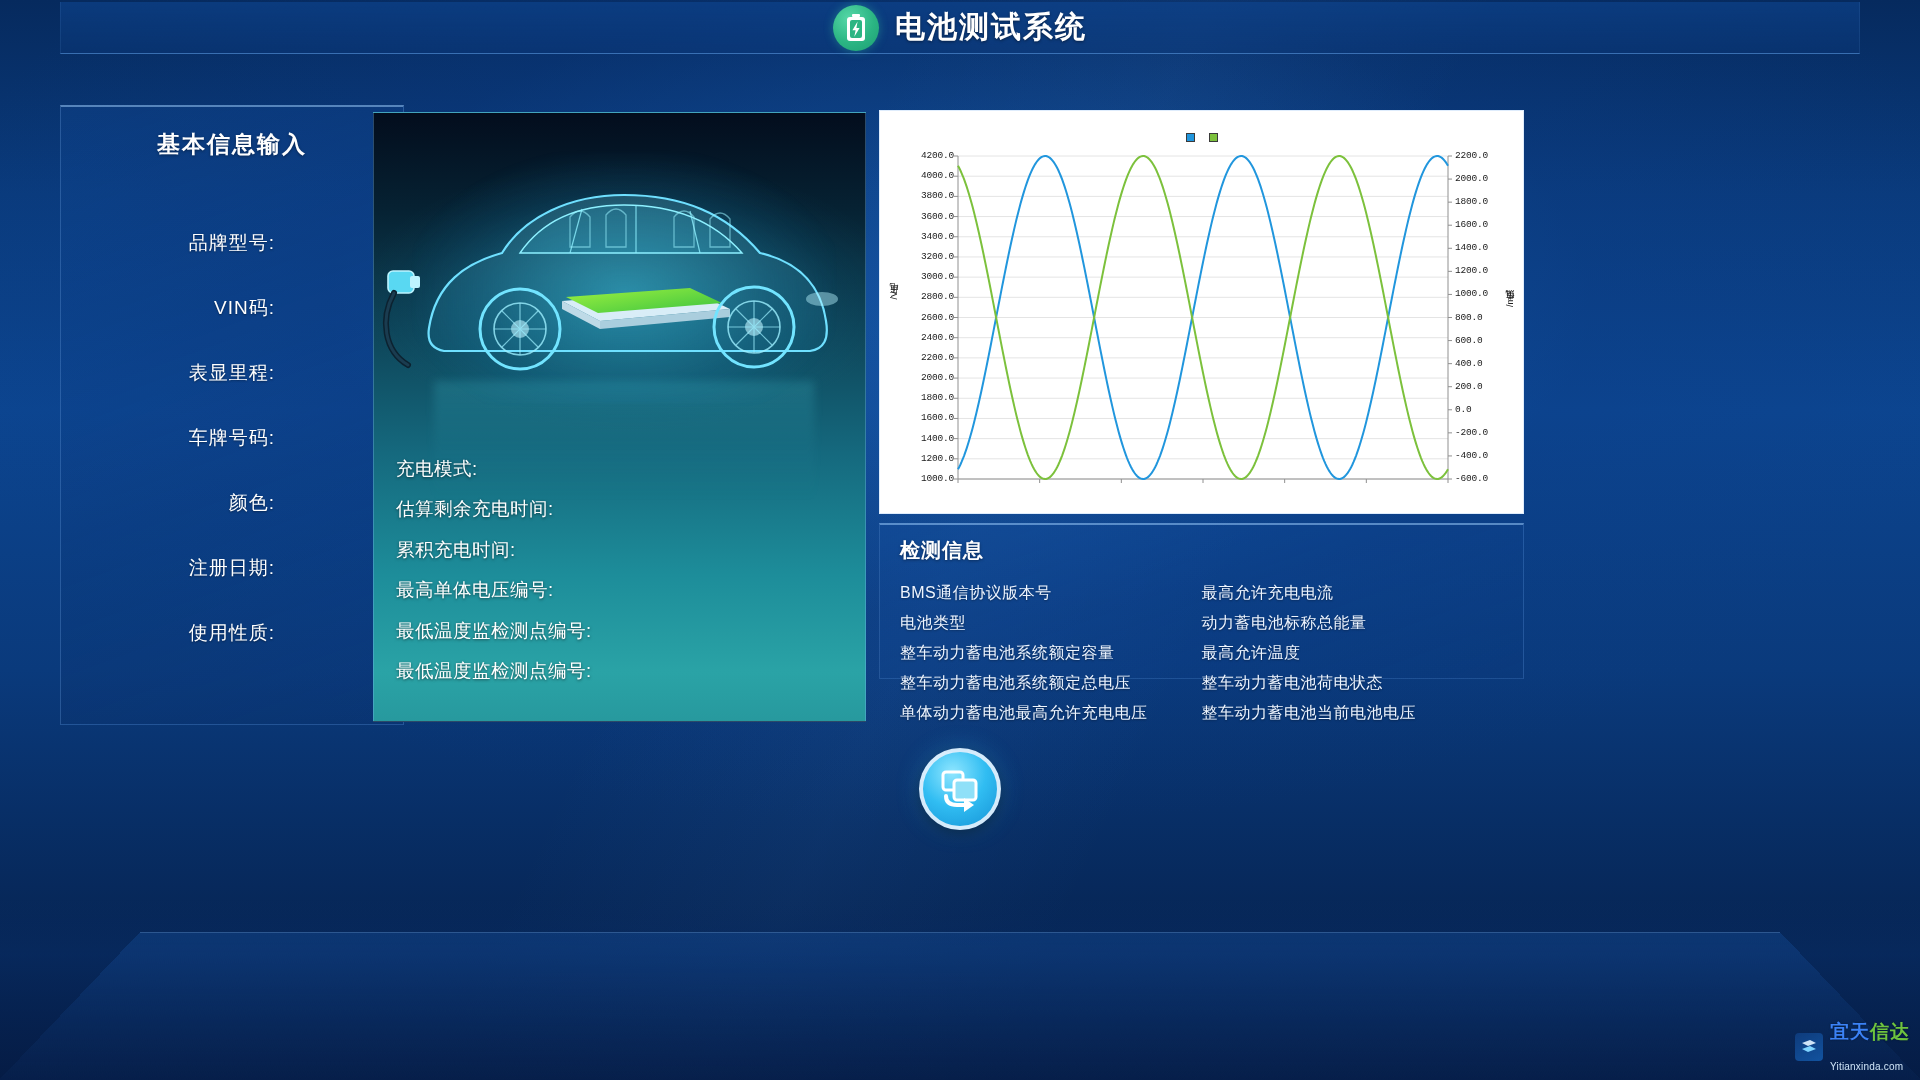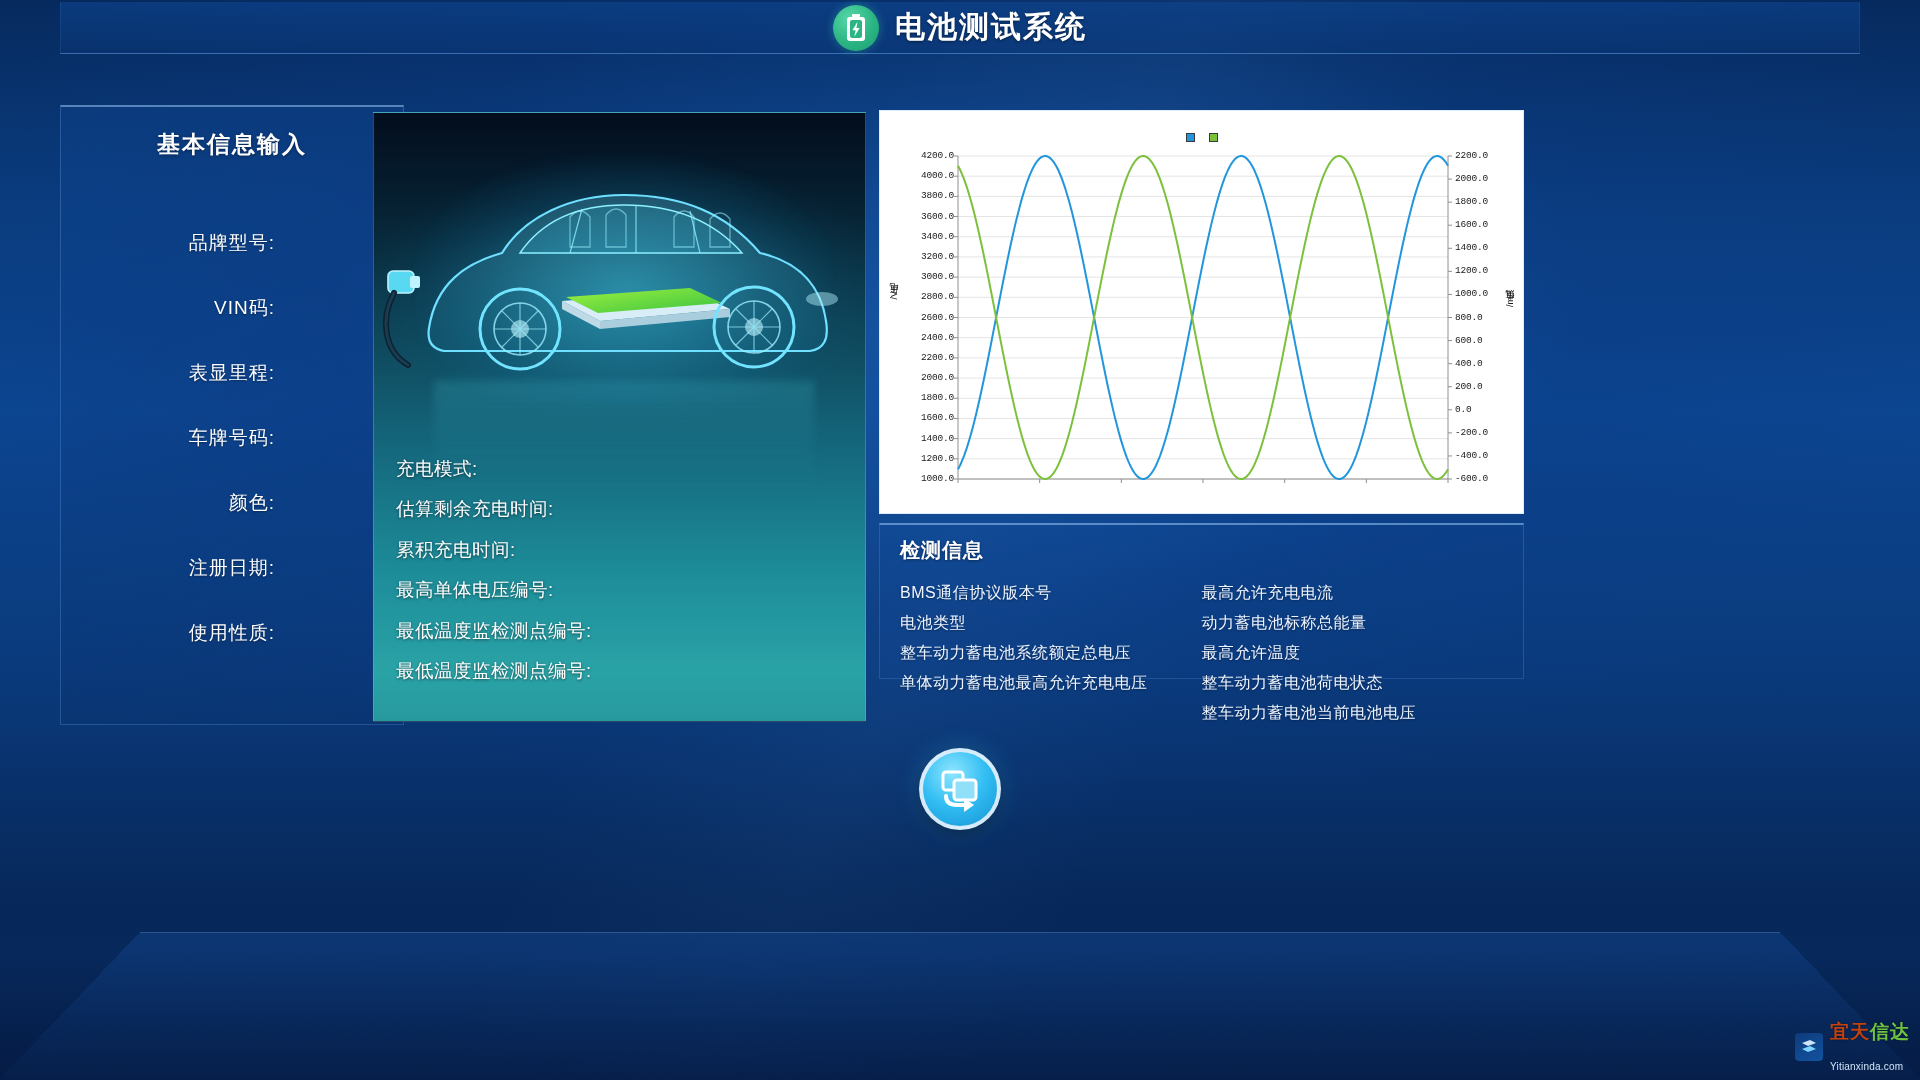--- a/index.html
+++ b/index.html
@@ -171,21 +171,21 @@
     display: flex; align-items: center; gap: 7px;
   }
   .wm-logo {
     width: 28px; height: 28px; border-radius: 4px;
     background: linear-gradient(150deg, #0e3b7c 0%, #12539f 100%);
     display: flex; align-items: center; justify-content: center;
   }
   .wm-text { display: flex; flex-direction: column; line-height: 1; }
   .wm-cn { font-size: 19px; font-weight: bold; color: #6ec43f; letter-spacing: 1px;
            text-shadow: 0 0 2px rgba(0,0,0,0.5); }
-  .wm-cn .b { color: #c2410c; }
+  .wm-cn .b { color: #3b82f6; }
   .wm-en { font-size: 10px; color: #cfe4f7; letter-spacing: 0.2px; margin-top: 21px; }
 </style>
 </head>
 <body>
 
 <div class="header">
   <div class="header-inner">
     <span class="batt-circle">
       <svg width="26" height="30" viewBox="0 0 26 30">
         <rect x="9" y="1" width="8" height="3" rx="1" fill="#ffffff"></rect>
@@ -385,20 +385,21 @@
         <path d="M78.00 54.74 L79.22 57.03 L80.45 59.54 L81.67 62.28 L82.90 65.25 L84.13 68.43 L85.35 71.83 L86.58 75.43 L87.80 79.24 L89.03 83.24 L90.25 87.43 L91.47 91.81 L92.70 96.36 L93.92 101.08 L95.15 105.96 L96.38 111.00 L97.60 116.19 L98.83 121.52 L100.05 126.97 L101.28 132.55 L102.50 138.25 L103.72 144.05 L104.95 149.94 L106.17 155.92 L107.40 161.98 L108.63 168.11 L109.85 174.30 L111.08 180.54 L112.30 186.82 L113.53 193.13 L114.75 199.46 L115.97 205.80 L117.20 212.14 L118.43 218.47 L119.65 224.78 L120.88 231.07 L122.10 237.32 L123.33 243.52 L124.55 249.66 L125.78 255.74 L127.00 261.74 L128.22 267.65 L129.45 273.47 L130.68 279.19 L131.90 284.80 L133.13 290.28 L134.35 295.64 L135.57 300.86 L136.80 305.93 L138.03 310.85 L139.25 315.61 L140.47 320.20 L141.70 324.61 L142.93 328.85 L144.15 332.89 L145.38 336.74 L146.60 340.39 L147.82 343.83 L149.05 347.06 L150.27 350.08 L151.50 352.87 L152.72 355.44 L153.95 357.77 L155.18 359.88 L156.40 361.74 L157.63 363.37 L158.85 364.76 L160.07 365.90 L161.30 366.80 L162.52 367.45 L163.75 367.85 L164.97 368.00 L166.20 367.90 L167.43 367.56 L168.65 366.96 L169.88 366.12 L171.10 365.03 L172.32 363.70 L173.55 362.13 L174.78 360.31 L176.00 358.26 L177.23 355.97 L178.45 353.46 L179.68 350.72 L180.90 347.75 L182.13 344.57 L183.35 341.17 L184.57 337.57 L185.80 333.76 L187.03 329.76 L188.25 325.57 L189.48 321.19 L190.70 316.64 L191.93 311.92 L193.15 307.04 L194.38 302.00 L195.60 296.81 L196.82 291.48 L198.05 286.03 L199.28 280.45 L200.50 274.75 L201.72 268.95 L202.95 263.06 L204.18 257.08 L205.40 251.02 L206.63 244.89 L207.85 238.70 L209.08 232.46 L210.30 226.18 L211.53 219.87 L212.75 213.54 L213.98 207.20 L215.20 200.86 L216.42 194.53 L217.65 188.22 L218.88 181.93 L220.10 175.68 L221.32 169.48 L222.55 163.34 L223.78 157.26 L225.00 151.26 L226.22 145.35 L227.45 139.53 L228.68 133.81 L229.90 128.20 L231.13 122.72 L232.35 117.36 L233.57 112.14 L234.80 107.07 L236.03 102.15 L237.25 97.39 L238.47 92.80 L239.70 88.39 L240.93 84.15 L242.15 80.11 L243.38 76.26 L244.60 72.61 L245.83 69.17 L247.05 65.94 L248.27 62.92 L249.50 60.13 L250.72 57.56 L251.95 55.23 L253.17 53.12 L254.40 51.26 L255.63 49.63 L256.85 48.24 L258.07 47.10 L259.30 46.20 L260.52 45.55 L261.75 45.15 L262.98 45.00 L264.20 45.10 L265.43 45.44 L266.65 46.04 L267.88 46.88 L269.10 47.97 L270.33 49.30 L271.55 50.87 L272.77 52.69 L274.00 54.74 L275.23 57.03 L276.45 59.54 L277.67 62.28 L278.90 65.25 L280.13 68.43 L281.35 71.83 L282.57 75.43 L283.80 79.24 L285.02 83.24 L286.25 87.43 L287.48 91.81 L288.70 96.36 L289.93 101.08 L291.15 105.96 L292.38 111.00 L293.60 116.19 L294.82 121.52 L296.05 126.97 L297.27 132.55 L298.50 138.25 L299.73 144.05 L300.95 149.94 L302.18 155.92 L303.40 161.98 L304.63 168.11 L305.85 174.30 L307.08 180.54 L308.30 186.82 L309.52 193.13 L310.75 199.46 L311.98 205.80 L313.20 212.14 L314.42 218.47 L315.65 224.78 L316.88 231.07 L318.10 237.32 L319.32 243.52 L320.55 249.66 L321.77 255.74 L323.00 261.74 L324.22 267.65 L325.45 273.47 L326.67 279.19 L327.90 284.80 L329.13 290.28 L330.35 295.64 L331.57 300.86 L332.80 305.93 L334.02 310.85 L335.25 315.61 L336.47 320.20 L337.70 324.61 L338.93 328.85 L340.15 332.89 L341.38 336.74 L342.60 340.39 L343.82 343.83 L345.05 347.06 L346.27 350.08 L347.50 352.87 L348.73 355.44 L349.95 357.77 L351.18 359.88 L352.40 361.74 L353.63 363.37 L354.85 364.76 L356.07 365.90 L357.30 366.80 L358.52 367.45 L359.75 367.85 L360.98 368.00 L362.20 367.90 L363.43 367.56 L364.65 366.96 L365.88 366.12 L367.10 365.03 L368.32 363.70 L369.55 362.13 L370.78 360.31 L372.00 358.26 L373.23 355.97 L374.45 353.46 L375.68 350.72 L376.90 347.75 L378.13 344.57 L379.35 341.17 L380.58 337.57 L381.80 333.76 L383.03 329.76 L384.25 325.57 L385.47 321.19 L386.70 316.64 L387.92 311.92 L389.15 307.04 L390.38 302.00 L391.60 296.81 L392.82 291.48 L394.05 286.03 L395.27 280.45 L396.50 274.75 L397.72 268.95 L398.95 263.06 L400.18 257.08 L401.40 251.02 L402.63 244.89 L403.85 238.70 L405.07 232.46 L406.30 226.18 L407.52 219.87 L408.75 213.54 L409.98 207.20 L411.20 200.86 L412.43 194.53 L413.65 188.22 L414.88 181.93 L416.10 175.68 L417.32 169.48 L418.55 163.34 L419.77 157.26 L421.00 151.26 L422.23 145.35 L423.45 139.53 L424.68 133.81 L425.90 128.20 L427.13 122.72 L428.35 117.36 L429.57 112.14 L430.80 107.07 L432.03 102.15 L433.25 97.39 L434.48 92.80 L435.70 88.39 L436.93 84.15 L438.15 80.11 L439.38 76.26 L440.60 72.61 L441.83 69.17 L443.05 65.94 L444.28 62.92 L445.50 60.13 L446.72 57.56 L447.95 55.23 L449.17 53.12 L450.40 51.26 L451.63 49.63 L452.85 48.24 L454.07 47.10 L455.30 46.20 L456.52 45.55 L457.75 45.15 L458.97 45.00 L460.20 45.10 L461.43 45.44 L462.65 46.04 L463.88 46.88 L465.10 47.97 L466.32 49.30 L467.55 50.87 L468.77 52.69 L470.00 54.74 L471.23 57.03 L472.45 59.54 L473.68 62.28 L474.90 65.25 L476.13 68.43 L477.35 71.83 L478.57 75.43 L479.80 79.24 L481.02 83.24 L482.25 87.43 L483.48 91.81 L484.70 96.36 L485.93 101.08 L487.15 105.96 L488.38 111.00 L489.60 116.19 L490.82 121.52 L492.05 126.97 L493.28 132.55 L494.50 138.25 L495.73 144.05 L496.95 149.94 L498.18 155.92 L499.40 161.98 L500.63 168.11 L501.85 174.30 L503.08 180.54 L504.30 186.82 L505.53 193.13 L506.75 199.46 L507.97 205.80 L509.20 212.14 L510.42 218.47 L511.65 224.78 L512.88 231.07 L514.10 237.32 L515.33 243.52 L516.55 249.66 L517.77 255.74 L519.00 261.74 L520.22 267.65 L521.45 273.47 L522.67 279.19 L523.90 284.80 L525.13 290.28 L526.35 295.64 L527.58 300.86 L528.80 305.93 L530.02 310.85 L531.25 315.61 L532.48 320.20 L533.70 324.61 L534.92 328.85 L536.15 332.89 L537.38 336.74 L538.60 340.39 L539.83 343.83 L541.05 347.06 L542.27 350.08 L543.50 352.87 L544.73 355.44 L545.95 357.77 L547.17 359.88 L548.40 361.74 L549.63 363.37 L550.85 364.76 L552.08 365.90 L553.30 366.80 L554.53 367.45 L555.75 367.85 L556.98 368.00 L558.20 367.90 L559.42 367.56 L560.65 366.96 L561.88 366.12 L563.10 365.03 L564.33 363.70 L565.55 362.13 L566.78 360.31 L568.00 358.26 " fill="none" stroke="#7cc13c" stroke-width="2"></path>
       </svg><span class="tick-label l" style="left: 28px; width: 46px; top: 362px;">1000.0</span><span class="tick-label l" style="left: 28px; width: 46px; top: 341.812px;">1200.0</span><span class="tick-label l" style="left: 28px; width: 46px; top: 321.625px;">1400.0</span><span class="tick-label l" style="left: 28px; width: 46px; top: 301.438px;">1600.0</span><span class="tick-label l" style="left: 28px; width: 46px; top: 281.25px;">1800.0</span><span class="tick-label l" style="left: 28px; width: 46px; top: 261.062px;">2000.0</span><span class="tick-label l" style="left: 28px; width: 46px; top: 240.875px;">2200.0</span><span class="tick-label l" style="left: 28px; width: 46px; top: 220.688px;">2400.0</span><span class="tick-label l" style="left: 28px; width: 46px; top: 200.5px;">2600.0</span><span class="tick-label l" style="left: 28px; width: 46px; top: 180.312px;">2800.0</span><span class="tick-label l" style="left: 28px; width: 46px; top: 160.125px;">3000.0</span><span class="tick-label l" style="left: 28px; width: 46px; top: 139.938px;">3200.0</span><span class="tick-label l" style="left: 28px; width: 46px; top: 119.75px;">3400.0</span><span class="tick-label l" style="left: 28px; width: 46px; top: 99.5625px;">3600.0</span><span class="tick-label l" style="left: 28px; width: 46px; top: 79.375px;">3800.0</span><span class="tick-label l" style="left: 28px; width: 46px; top: 59.1875px;">4000.0</span><span class="tick-label l" style="left: 28px; width: 46px; top: 39px;">4200.0</span><span class="tick-label" style="left: 575px; top: 362px;">-600.0</span><span class="tick-label" style="left: 575px; top: 338.929px;">-400.0</span><span class="tick-label" style="left: 575px; top: 315.857px;">-200.0</span><span class="tick-label" style="left: 575px; top: 292.786px;">0.0</span><span class="tick-label" style="left: 575px; top: 269.714px;">200.0</span><span class="tick-label" style="left: 575px; top: 246.643px;">400.0</span><span class="tick-label" style="left: 575px; top: 223.571px;">600.0</span><span class="tick-label" style="left: 575px; top: 200.5px;">800.0</span><span class="tick-label" style="left: 575px; top: 177.429px;">1000.0</span><span class="tick-label" style="left: 575px; top: 154.357px;">1200.0</span><span class="tick-label" style="left: 575px; top: 131.286px;">1400.0</span><span class="tick-label" style="left: 575px; top: 108.214px;">1600.0</span><span class="tick-label" style="left: 575px; top: 85.1429px;">1800.0</span><span class="tick-label" style="left: 575px; top: 62.0714px;">2000.0</span><span class="tick-label" style="left: 575px; top: 39px;">2200.0</span></div>
 </div>
 
 <div class="info-card">
   <div class="info-title">检测信息</div>
   <div class="info-cols">
     <div class="info-col">
       <div class="info-item">BMS通信协议版本号</div>
       <div class="info-item">电池类型</div>
+      <div class="info-item">整车动力蓄电池系统额定容量</div>
       <div class="info-item">整车动力蓄电池系统额定总电压</div>
       <div class="info-item">单体动力蓄电池最高允许充电电压</div>
     </div>
     <div class="info-col">
       <div class="info-item">最高允许充电电流</div>
       <div class="info-item">动力蓄电池标称总能量</div>
       <div class="info-item">最高允许温度</div>
       <div class="info-item">整车动力蓄电池荷电状态</div>
       <div class="info-item">整车动力蓄电池当前电池电压</div>
     </div>

